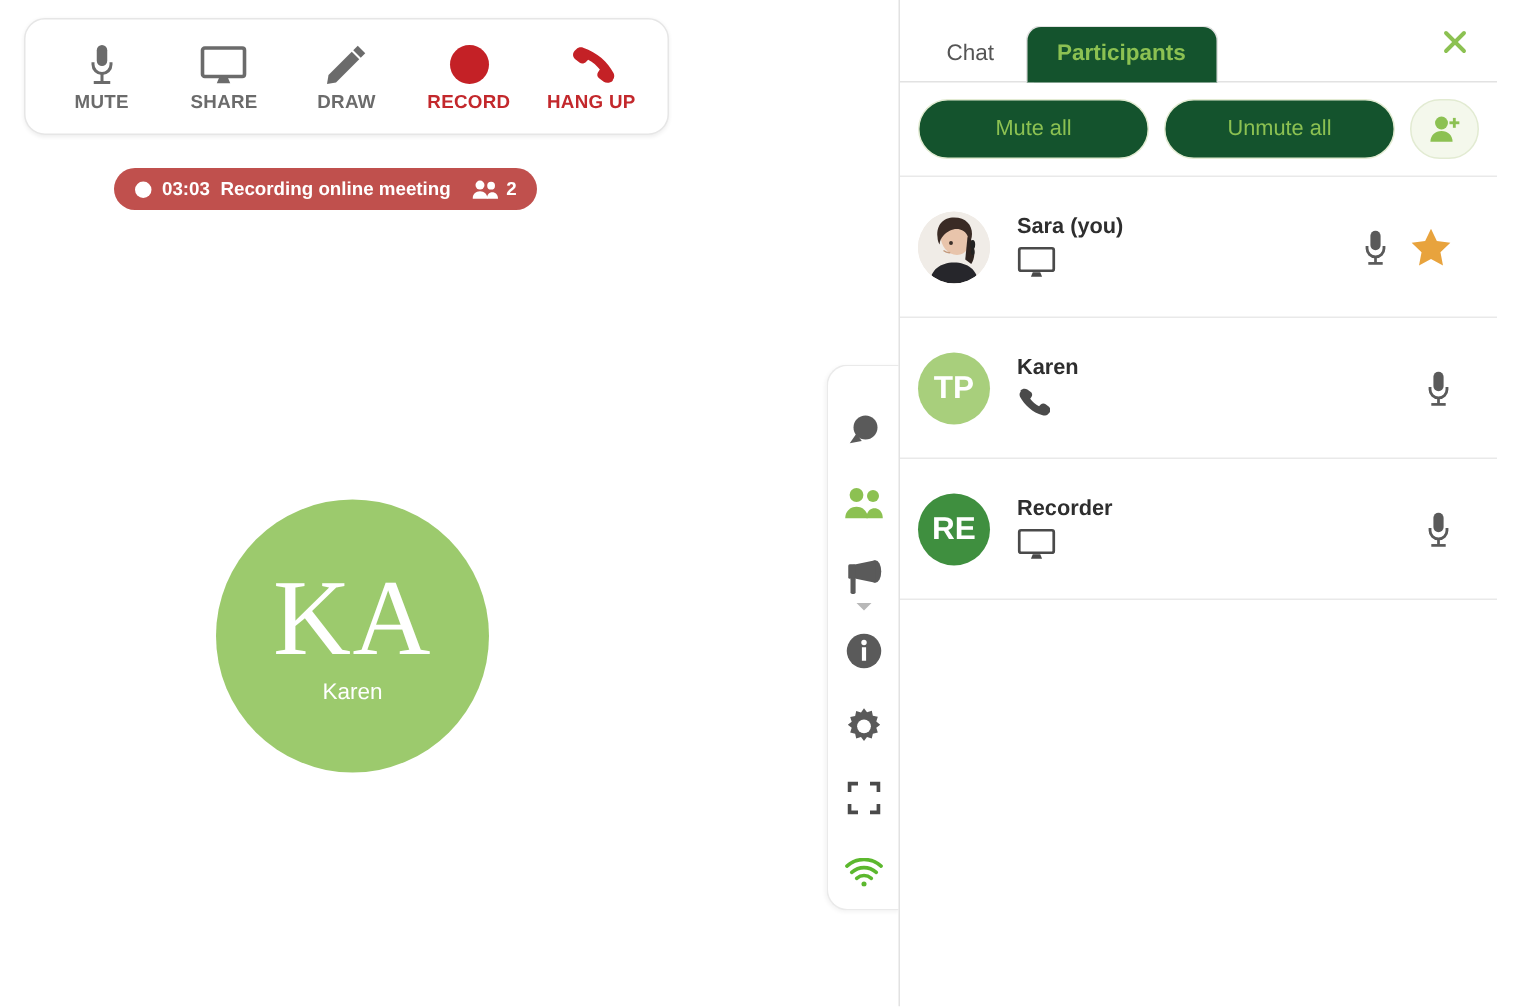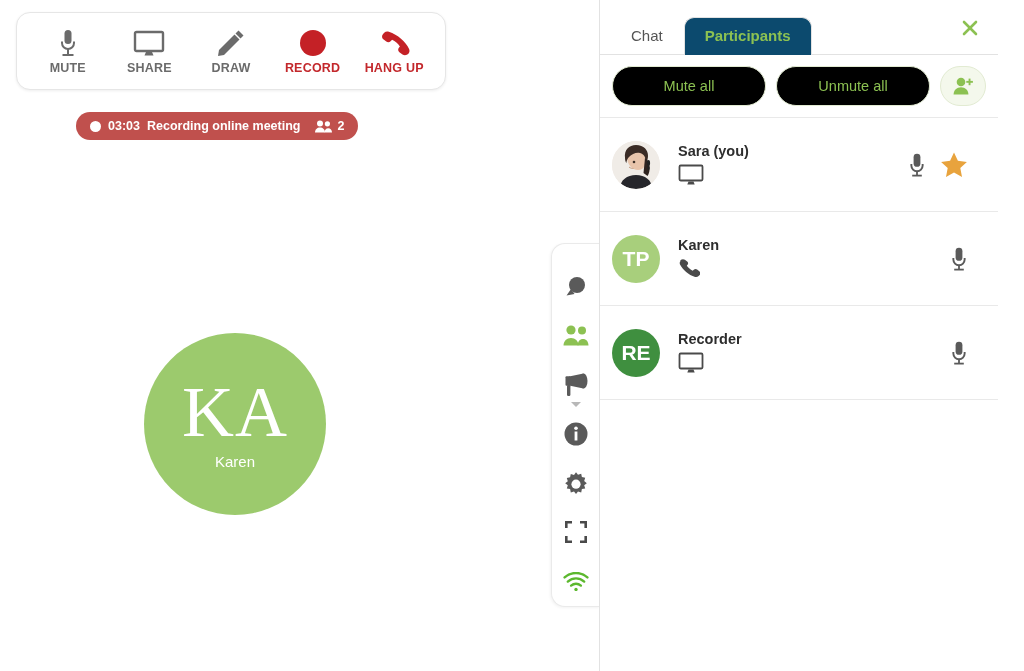--- a/index.html
+++ b/index.html
@@ -95,36 +95,36 @@
   .tab{
     font-size:15px;color:#555;
     padding:9px 20px 10px 20px;cursor:pointer;
     border:1px solid transparent;border-bottom:none;
     border-radius:10px 10px 0 0;
     position:relative;top:1px;line-height:1.2;
   }
   .tab.active{
     color:#8cc152;font-weight:bold;
     border-color:#e2e2e2;
-    background:#0c4a6e;
+    background:#14532d;
   }
   .tab-close{
     position:absolute;right:14px;top:14px;
     width:28px;height:28px;cursor:pointer;
     display:flex;align-items:center;justify-content:center;
   }
 
   .actions{
     display:flex;align-items:center;gap:10px;
     padding:11px 12px;box-sizing:border-box;
     border-bottom:1px solid #e9e9e9;
   }
   .pill-btn{
     flex:1;height:40px;border-radius:20px;
-    background:#000000;border:1px solid #e2ebd2;
+    background:#14532d;border:1px solid #e2ebd2;
     color:#8cc152;font-size:14.5px;
     display:flex;align-items:center;justify-content:center;
     cursor:pointer;box-sizing:border-box;
   }
   .round-btn{
     width:46px;height:40px;border-radius:20px;
     background:#f4f8ec;border:1px solid #e2ebd2;
     display:flex;align-items:center;justify-content:center;cursor:pointer;
     flex:0 0 auto;box-sizing:border-box;
   }

